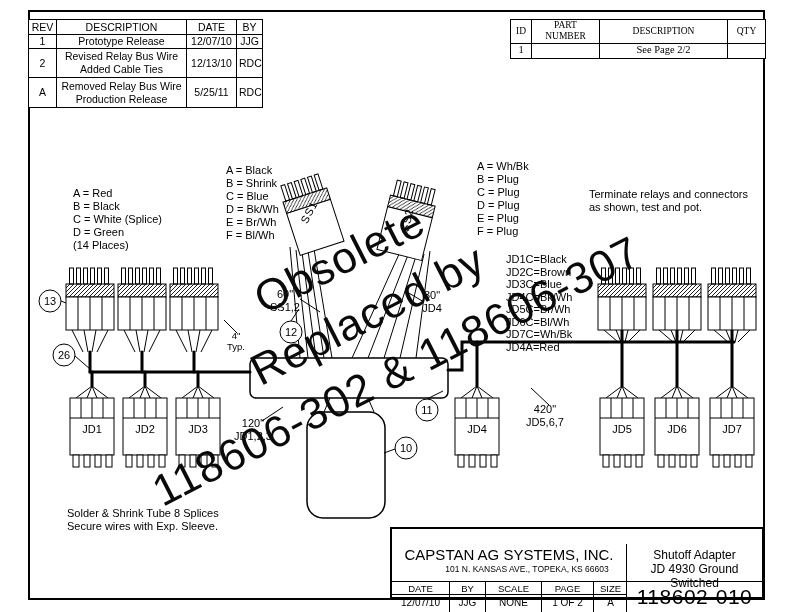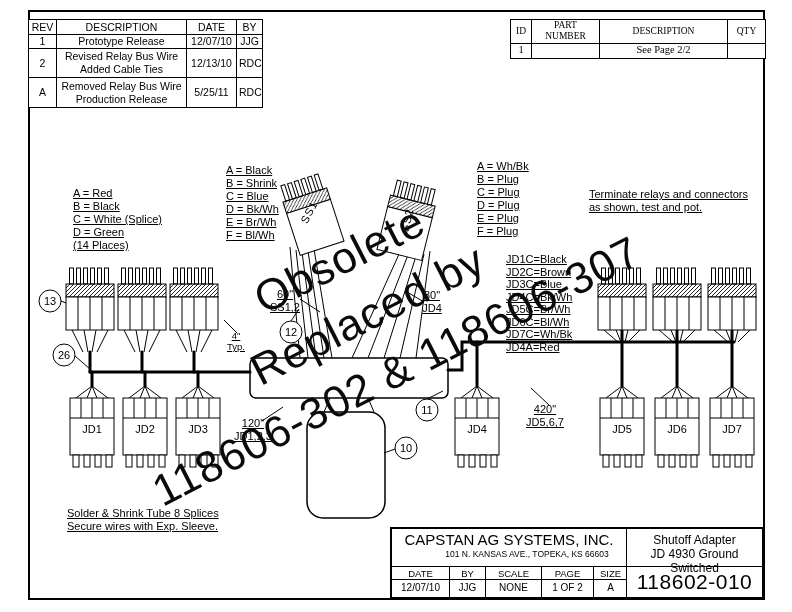--- a/index.html
+++ b/index.html
@@ -8,30 +8,30 @@
   .frame { position: absolute; left: 28px; top: 10px; width: 737px; height: 590px; border: 2px solid #000; z-index: 0; }
 
   table.dtable { position: absolute; border-collapse: collapse; table-layout: fixed; font-size: 10.5px; background: #fff; z-index: 4; margin-top: 9px; }
   table.dtable th, table.dtable td { border: 1px solid #000; text-align: center; font-weight: normal; padding: 0 2px; line-height: 1.2; vertical-align: middle; }
   table.rev-table { left: 28px; top: 10px; width: 234px; }
   table.parts-table { left: 510px; top: 10px; width: 255px; font-family: Liberation Serif, serif; }
   table.parts-table th { font-size: 9.5px; }
 
   .diagram { position: absolute; left: 0; top: 0; z-index: 1; font-family: "Liberation Sans", sans-serif; }
 
-  .txt { position: absolute; font-size: 11px; line-height: 13px; color: #000; z-index: 2; text-decoration: underline; }
+  .txt { position: absolute; font-size: 11px; line-height: 13px; color: #000; z-index: 2; }
   .txt.small { font-size: 9.5px; line-height: 11px; }
   .dim { text-align: center; width: 44px; }
   .dim.wide { width: 54px; }
   .jd-list { width: 112px; line-height: 12.5px; }
 
   .watermark { position: absolute; left: 48px; top: 222px; width: 640px; transform: rotate(-27deg); text-align: center; font-size: 44px; line-height: 1.42; color: #0a0a0a; letter-spacing: 1px; z-index: 3; }
 
   .title-block { position: absolute; left: 390px; top: 527px; width: 374px; height: 72px; border: 2px solid #000; background: #fff; z-index: 4; }
-  .tb-top { height: 38px; display: flex; border-bottom: 1px solid #000; }
+  .tb-top { height: 38px; display: flex; border-bottom: 1px solid #000; margin-top: 15px; }
   .tb-company-cell { width: 235px; border-right: 1px solid #000; text-align: center; padding-top: 2px; }
   .tb-company { font-size: 15px; white-space: nowrap; }
   .tb-address { font-size: 8.5px; margin-top: 1px; white-space: nowrap; padding-left: 36px; }
   .tb-title-cell { flex: 1; text-align: center; font-size: 12px; line-height: 14px; padding-top: 4px; }
   .tb-bottom { height: 30px; display: flex; }
   .tb-meta { width: 235px; border-right: 1px solid #000; display: grid; grid-template-columns: 58px 36px 56px 52px 33px; grid-template-rows: 13px 17px; }
   .tb-meta > div { border-right: 1px solid #000; text-align: center; font-size: 9.5px; line-height: 13px; overflow: hidden; }
   .tb-meta > div:nth-child(5n) { border-right: none; }
   .tb-meta > div.h { border-bottom: 1px solid #000; }
   .tb-meta > div.v { font-size: 10px; line-height: 16px; }

